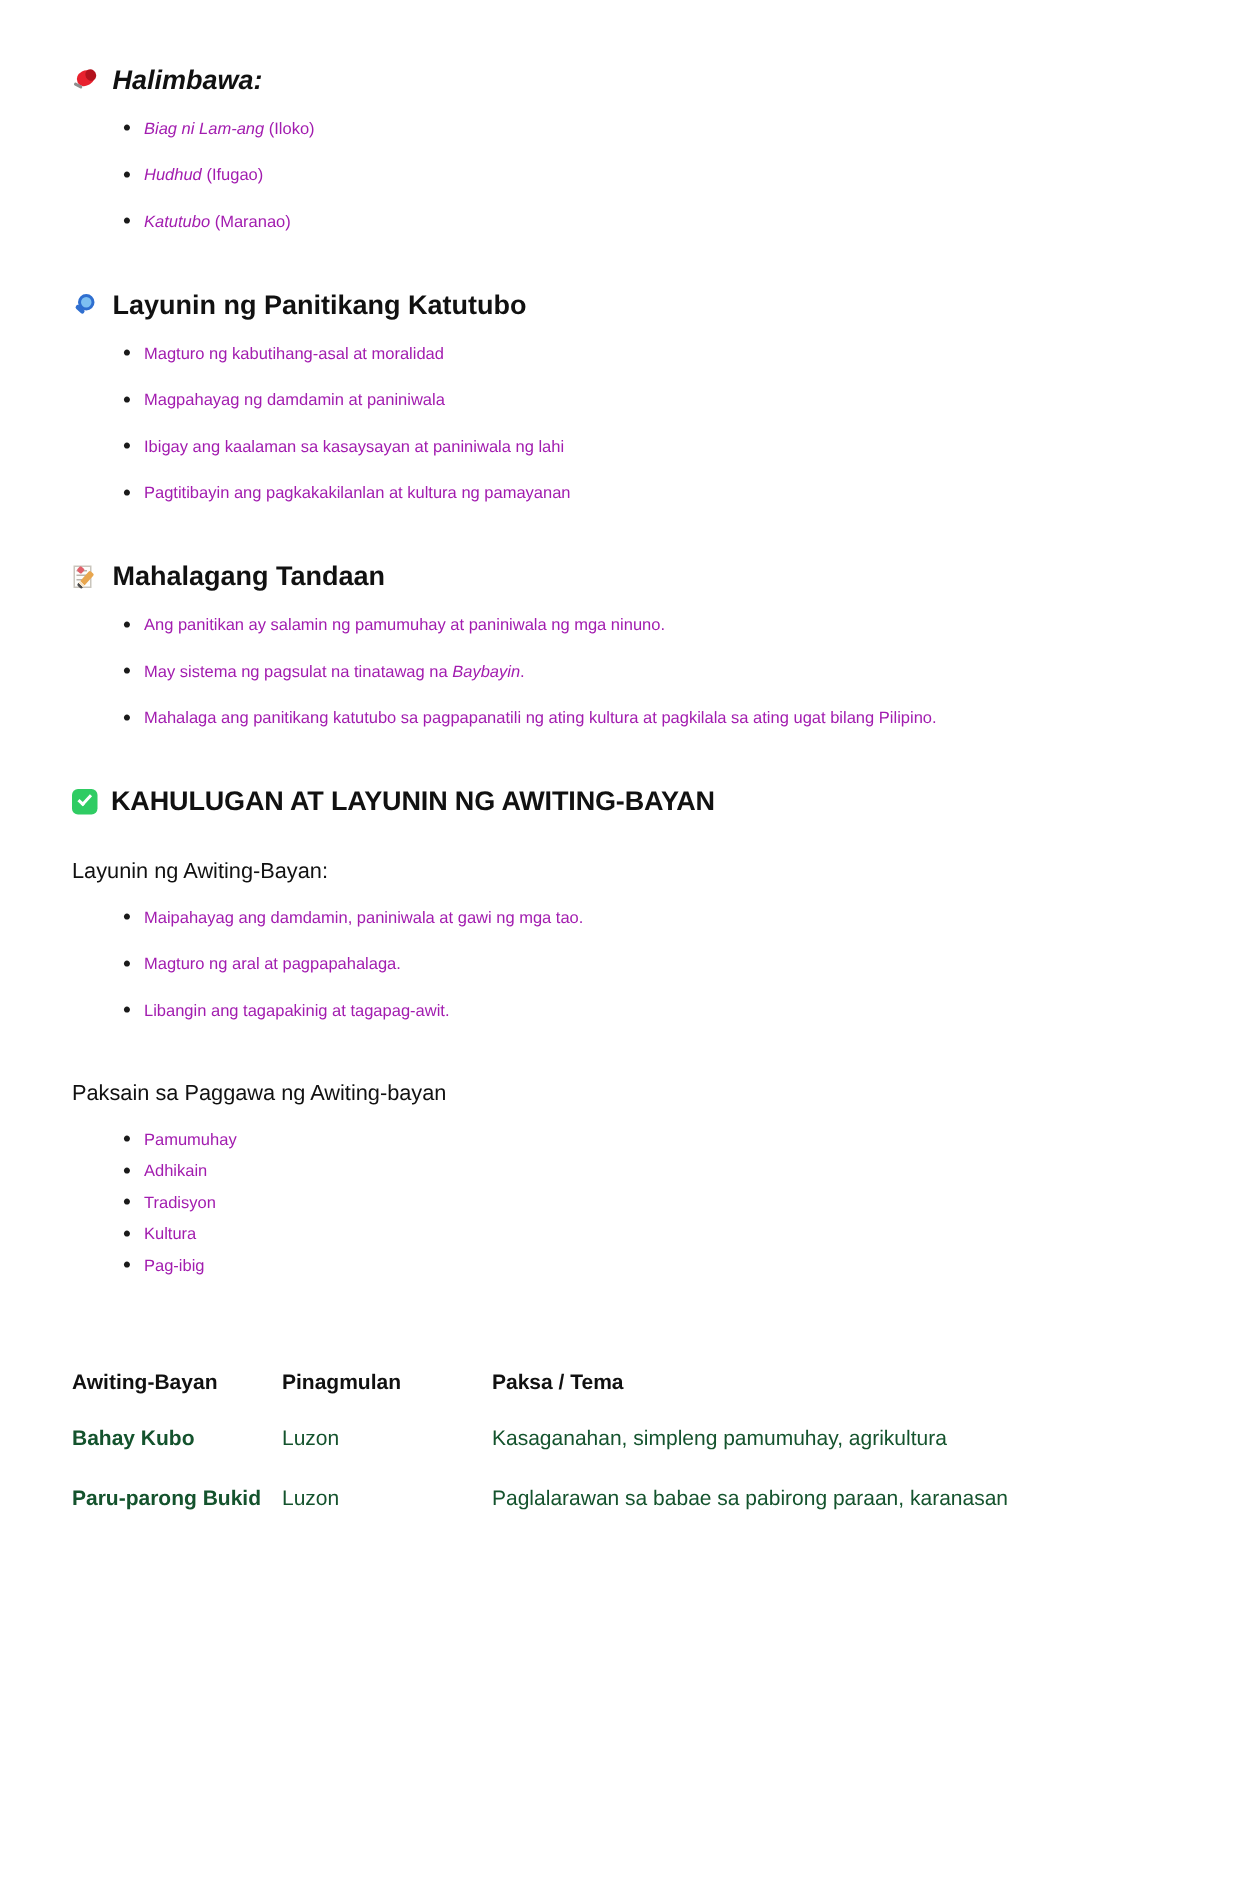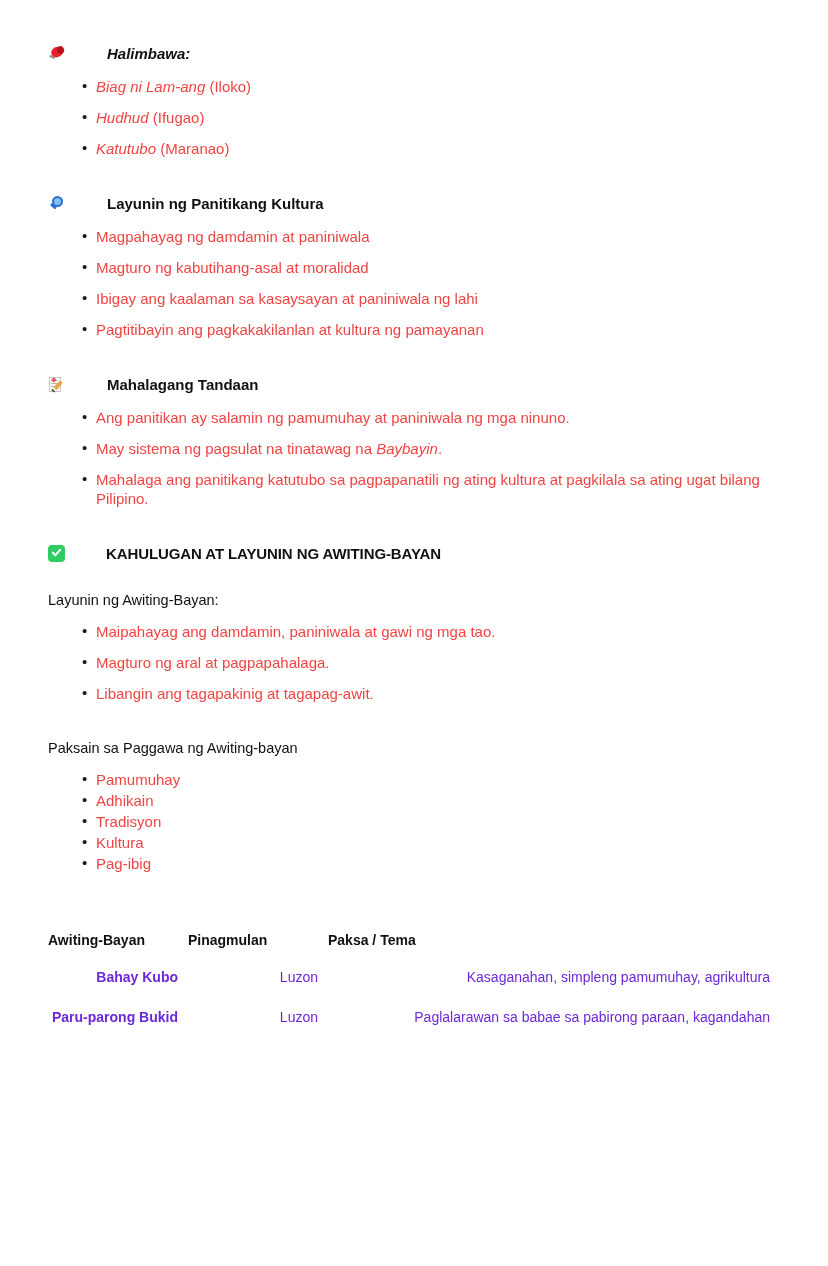--- a/index.html
+++ b/index.html
@@ -31,24 +31,23 @@
   }
   .head-icon {
     flex: 0 0 auto;
     width: 19px;
     height: 19px;
     position: relative;
     display: inline-block;
     line-height: 1;
   }
   .head-text {
-    font-size: 15px;
+    font-size: 18px;
     font-weight: bold;
     line-height: 19px;
-    margin-left: 32px;
   }
   .head-text.italic { font-style: italic; }
   .head-text.caps { letter-spacing: -0.1px; }
 
   
   .icon-pushpin { transform: translateY(1px); }
   .icon-pushpin .pin-head {
     position: absolute; left: 3px; top: 2px;
     width: 12px; height: 10px;
     background: #e8212e;
@@ -169,24 +168,24 @@
   }
 
   
   ul.doc-list {
     list-style: none;
     margin: 0;
     padding: 0;
   }
   ul.doc-list > li {
     position: relative;
-    font-size: 15px;
+    font-size: 11px;
     line-height: 19px;
     padding-left: 48px;
-    color: #ef4444;
+    color: #a21caf;
   }
   ul.doc-list > li::before {
     content: "\2022";
     position: absolute;
     left: 34px;
     top: -1px;
     font-size: 15px;
     color: #1a1a1a;
   }
   ul.doc-list.spaced > li { margin-bottom: 12px; }
@@ -220,27 +219,27 @@
   table.ex-table th {
     text-align: left;
     font-size: 14px;
     font-weight: bold;
     padding: 0 10px 0 0;
     vertical-align: middle;
     height: 34px;
     color: #111111;
   }
   table.ex-table td {
-    text-align: right;
+    text-align: left;
     font-size: 14px;
     font-weight: normal;
     padding: 0 10px 0 0;
     vertical-align: middle;
     height: 40px;
-    color: #6d28d9;
+    color: #14532d;
     line-height: 19px;
   }
   table.ex-table td.c1 { font-weight: bold; }
   .col1 { width: 140px; }
   .col2 { width: 140px; }
   .col3 { width: 452px; }
   .sp-12 { height: 12px; }
   .sp-14 { height: 14px; }
   .sp-16 { height: 16px; }
   .sp-36 { height: 36px; }
@@ -267,28 +266,28 @@
     <li><span class="it">Katutubo</span><span> (Maranao)</span></li>
   </ul>
 
   <div class="sp-36"></div>
 
   <div class="head-row">
     <span class="head-icon icon-magnifier">
       <span class="lens"></span>
         <span class="handle"></span>
     </span>
-    <span class="head-text">Layunin ng Panitikang Kultura</span>
+    <span class="head-text">Layunin ng Panitikang Katutubo</span>
   </div>
 
   <div class="sp-14"></div>
 
   <ul class="doc-list spaced">
+    <li>Magturo ng kabutihang-asal at moralidad</li>
     <li>Magpahayag ng damdamin at paniniwala</li>
-    <li>Magturo ng kabutihang-asal at moralidad</li>
     <li>Ibigay ang kaalaman sa kasaysayan at paniniwala ng lahi</li>
     <li>Pagtitibayin ang pagkakakilanlan at kultura ng pamayanan</li>
   </ul>
 
   <div class="sp-36"></div>
 
   <div class="head-row">
     <span class="head-icon icon-memo">
       <span class="sheet"></span>
         <span class="l1"></span>
@@ -367,18 +366,18 @@
     </thead>
     <tbody>
       <tr>
         <td class="c1">Bahay Kubo</td>
         <td>Luzon</td>
         <td>Kasaganahan, simpleng pamumuhay, agrikultura</td>
       </tr>
       <tr>
         <td class="c1">Paru-parong Bukid</td>
         <td>Luzon</td>
-        <td>Paglalarawan sa babae sa pabirong paraan, kagandahan</td>
+        <td>Paglalarawan sa babae sa pabirong paraan, karanasan</td>
       </tr>
     </tbody>
   </table>
 
 </div>
 
 </body></html>

